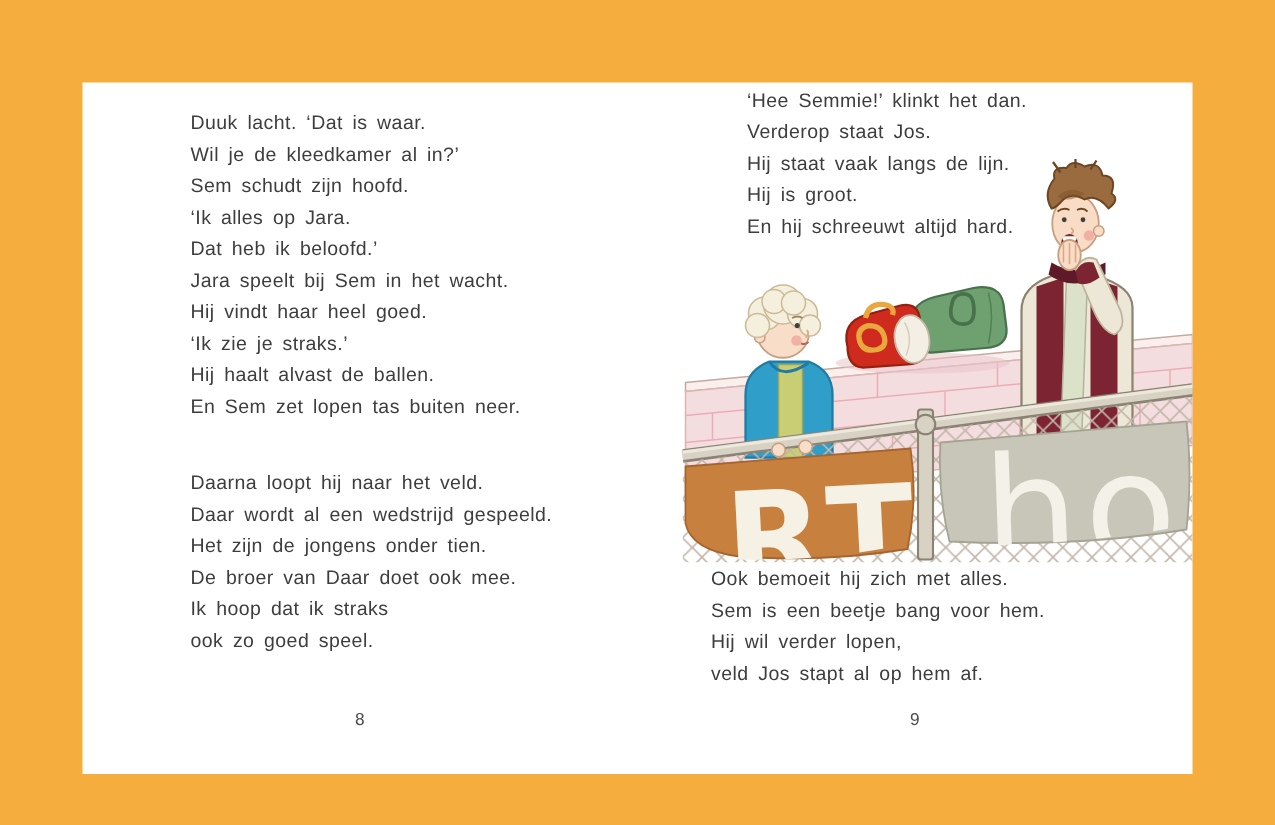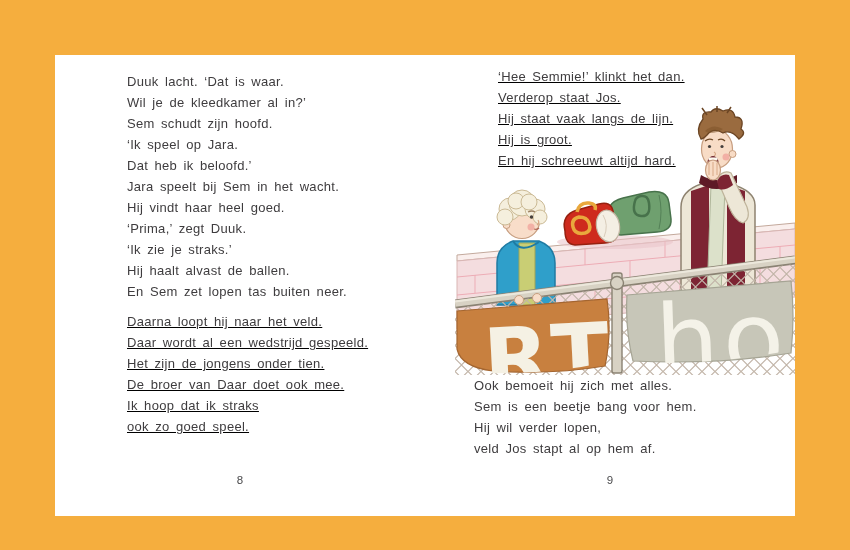--- a/index.html
+++ b/index.html
@@ -11,45 +11,44 @@
   .spread{
     position:absolute;left:55px;top:55px;width:740px;height:461px;
     background:#FFFFFF;
   }
   .para{position:absolute;}
   .line{
     color:#3E3C3E;font-size:13px;line-height:21px;
     letter-spacing:0.3px;word-spacing:2.5px;white-space:nowrap;
   }
   #left-para-1{left:72px;top:16px;}
-  #left-para-2{left:72px;top:256px;text-decoration:underline;}
-  #right-para-1{left:443px;top:11px;text-decoration:underline;}
+  #left-para-2{left:72px;top:256px;}
+  #right-para-1{left:443px;top:1px;}
   #right-para-2{left:419px;top:320px;}
   .pageno{
     position:absolute;top:419px;width:370px;text-align:center;
     font-size:11.5px;color:#4B4B4D;letter-spacing:0.3px;
   }
   #pageno-left{left:0;}
   #pageno-right{left:370px;}
   #illustration{position:absolute;left:400px;top:50px;width:340px;height:270px;}
 </style>
 </head>
 <body>
 
 <div class="spread">
 
   <div class="para" id="left-para-1">
     <div class="line">Duuk lacht. ‘Dat is waar.</div>
     <div class="line">Wil je de kleedkamer al in?’</div>
     <div class="line">Sem schudt zijn hoofd.</div>
-    <div class="line">‘Ik speel op Jara.</div>
+    <div class="line">‘Ik alles op Jara.</div>
     <div class="line">Dat heb ik beloofd.’</div>
     <div class="line">Jara speelt bij Sem in het wacht.</div>
     <div class="line">Hij vindt haar heel goed.</div>
-    <div class="line">‘Prima,’ zegt Duuk.</div>
     <div class="line">‘Ik zie je straks.’</div>
     <div class="line">Hij haalt alvast de ballen.</div>
     <div class="line">En Sem zet lopen tas buiten neer.</div>
   </div>
 
   <div class="para" id="left-para-2">
     <div class="line">Daarna loopt hij naar het veld.</div>
     <div class="line">Daar wordt al een wedstrijd gespeeld.</div>
     <div class="line">Het zijn de jongens onder tien.</div>
     <div class="line">De broer van Daar doet ook mee.</div>

